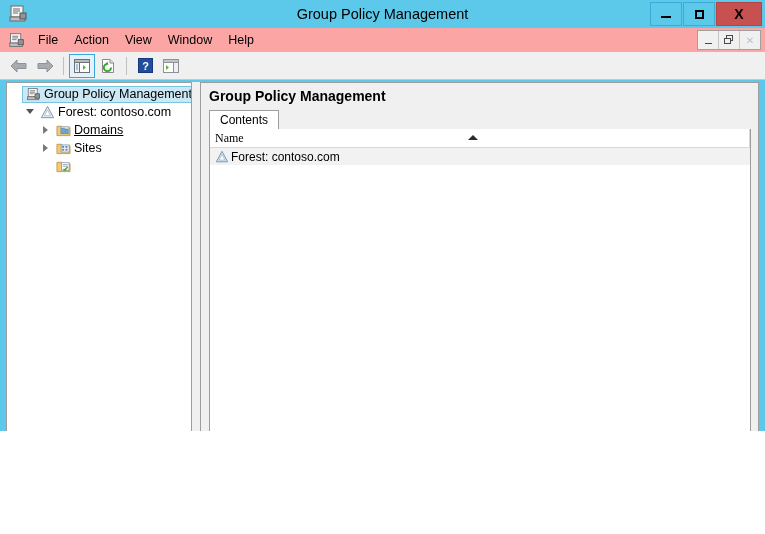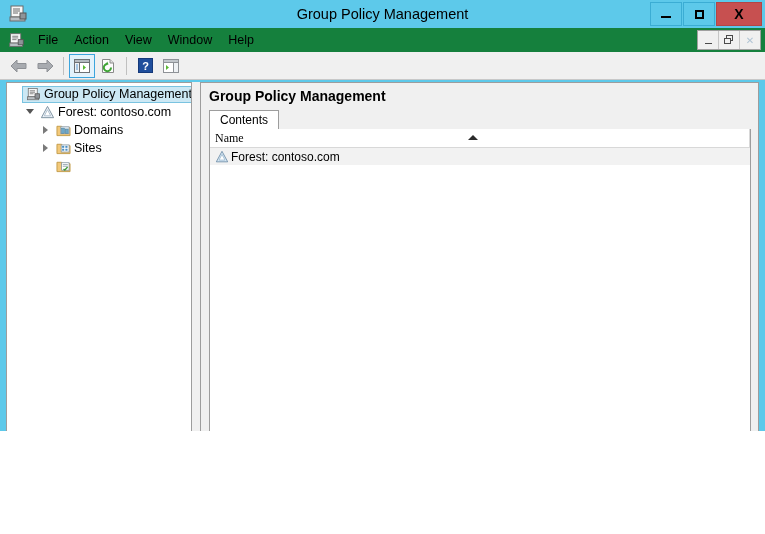--- a/index.html
+++ b/index.html
@@ -87,21 +87,21 @@
     border: 2px solid #000;
     box-sizing: border-box;
   }
 
   
   .menubar {
     position: absolute;
     left: 0; top: 28px;
     width: 765px;
     height: 24px;
-    background: #15803d;
+    background: #fca5a5;
     border-bottom: 3px solid #ec4899;
   }
   .menu-icon {
     position: absolute;
     left: 8px; top: 4px;
     width: 17px; height: 17px;
   }
   .menu-items {
     position: absolute;
     left: 30px; top: 0;
@@ -574,21 +574,21 @@
           <span class="tr-icon">
             <svg width="15" height="15" viewBox="0 0 16 16">
               <path d="M8 1.5 L14.5 13.5 L1.5 13.5 Z" fill="#eef4fa" stroke="#7a8e9e" stroke-width="1"></path>
               <path d="M8 5 L11.4 11.5 L4.6 11.5 Z" fill="#ffffff" stroke="#9fb2c2" stroke-width="0.8"></path>
             </svg>
           </span>
           <span class="tr-label">Forest: contoso.com</span>
         </span>
       </div>
 
-      <div class="tree-row" style="padding-left:32px;">
+      <div class="tree-row" style="padding-left:32px;text-decoration:underline;">
         <span class="twisty">
             <i class="tw-right"></i>
           </span>
         <span class="tr-label-wrap">
           <span class="tr-icon">
             <svg width="15" height="14" viewBox="0 0 16 15">
               <path d="M1 3.5 L6 3.5 L7.2 5 L15 5 L15 13.5 L1 13.5 Z" fill="#f3c97a" stroke="#c29b48" stroke-width="1"></path>
               <rect x="5" y="4" width="9" height="7.5" fill="#dfe9ef" stroke="#8c9aa5" stroke-width="0.8"></rect>
               <rect x="6" y="5.5" width="3" height="5.5" fill="#6fa8c7" stroke="#4b7f9c" stroke-width="0.6"></rect>
               <rect x="10" y="6.5" width="3" height="4.5" fill="#6fa8c7" stroke="#4b7f9c" stroke-width="0.6"></rect>

